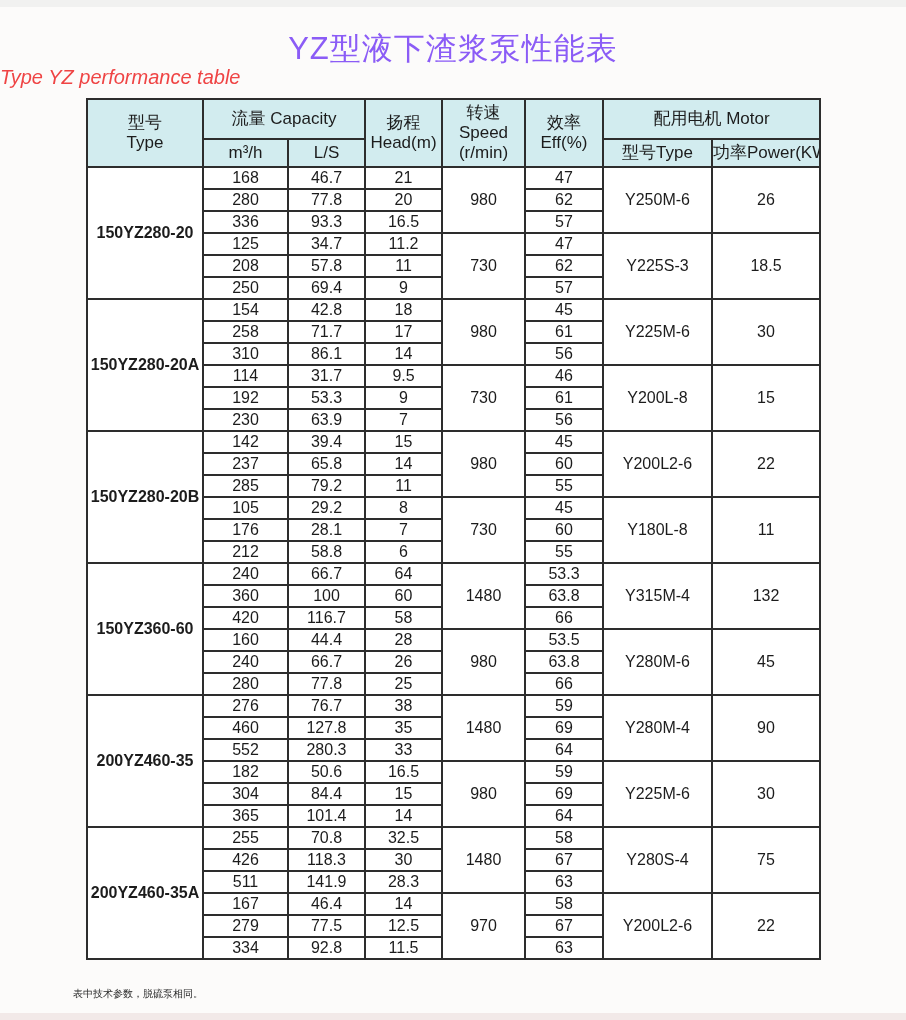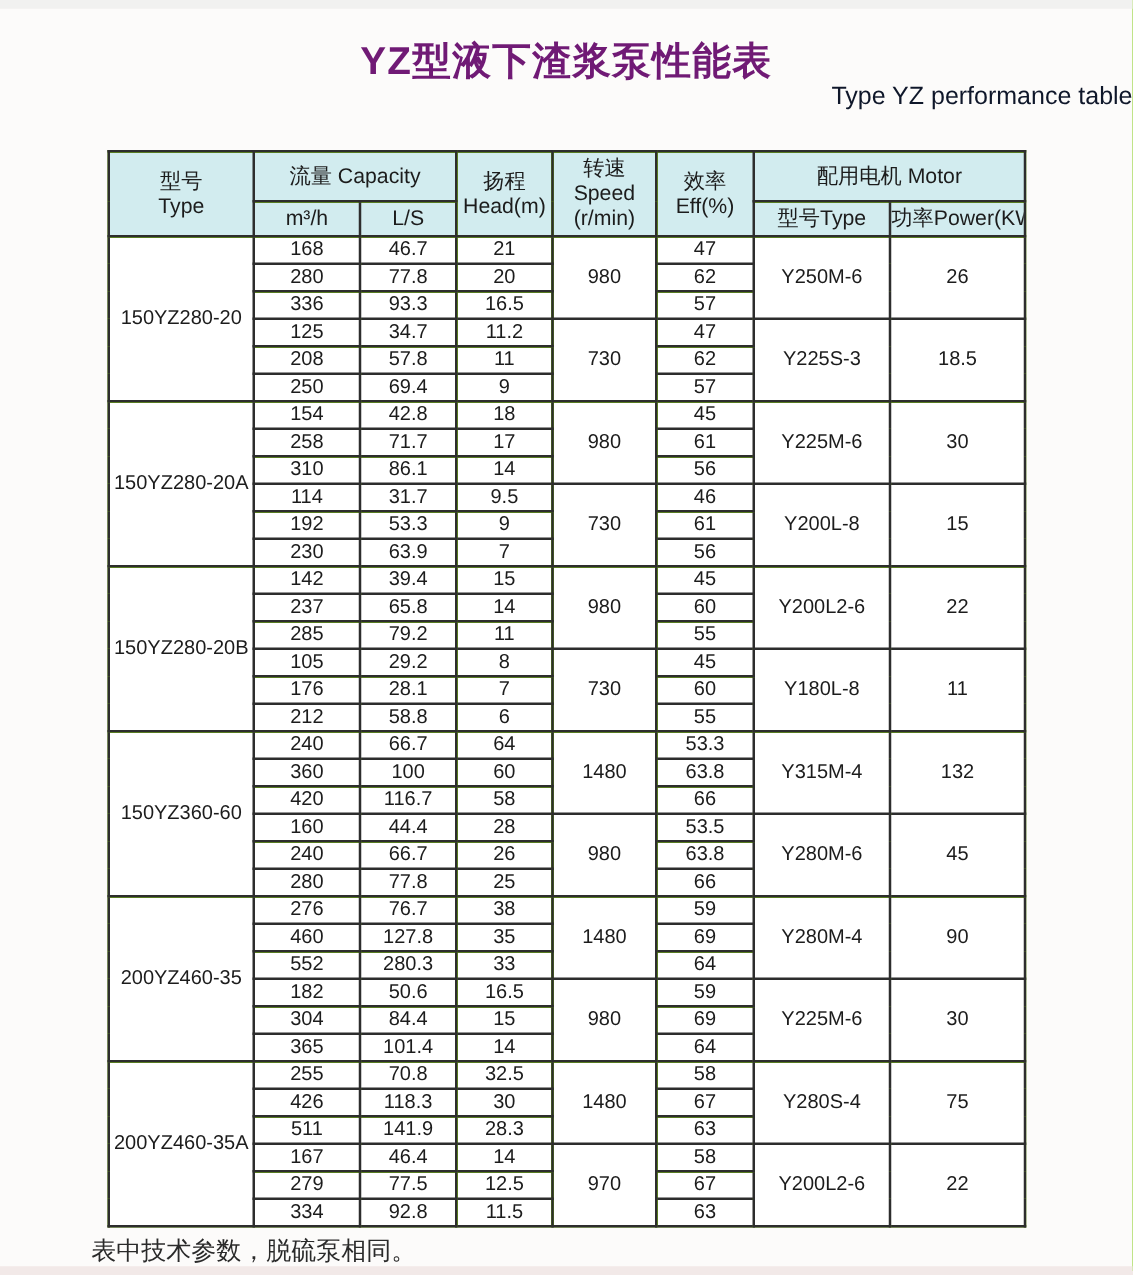--- a/index.html
+++ b/index.html
@@ -7,46 +7,46 @@
     width:906px;height:1020px;position:relative;
     background:#fcfbfa;
     font-family:"Liberation Sans","DejaVu Sans",sans-serif;
     color:#1c1c1c;
     overflow:hidden;
   }
   .top-strip{position:absolute;top:0;left:0;width:100%;height:7px;background:#f1f1f0;}
   .bottom-strip{position:absolute;bottom:0;left:0;width:100%;height:7px;background:#f2e9e8;}
   .page-title{
     margin:0;position:absolute;top:28px;left:0;width:100%;
-    text-align:center;font-size:31px;font-weight:bold;color:#701a75;
+    text-align:center;font-size:31px;font-weight:normal;color:#8b5cf6;
     letter-spacing:1px;
   }
   .page-subtitle{
     position:absolute;top:66px;left:0;width:100%;
-    text-align:right;font-size:20px;color:#0f172a;
+    text-align:left;font-size:20px;color:#ef4444;font-style:italic;
   }
   table.perf{
     position:absolute;left:86px;top:98px;width:733px;
-    border-collapse:collapse;table-layout:fixed;background:#84cc16;margin-top:22px;
+    border-collapse:collapse;table-layout:fixed;background:#14b8a6;
   }
   table.perf th, table.perf td{
     border:2px solid #2d2d2d;text-align:center;vertical-align:middle;
     padding:0;overflow:hidden;white-space:nowrap;
   }
   table.perf th{
     background:#d2ecef;font-weight:normal;font-size:17px;line-height:1.18;
   }
   table.perf thead tr.h1 th{height:38px;}
   table.perf thead tr.h2 th{height:26px;}
   table.perf td{font-size:16px;height:20px;line-height:20px;background:#ffffff;}
-  td.model-cell{font-size:16px;}
+  td.model-cell{font-size:16px;font-weight:bold;}
   td.motor-type-cell, td.motor-power-cell{font-size:17px;}
   .footnote{
     position:absolute;left:73px;top:987px;
-    font-size:20px;color:#2a2a2a;
+    font-size:10px;color:#2a2a2a;
   }
 </style>
 </head>
 <body>
 
 <div class="top-strip"></div>
 
 <h1 class="page-title">YZ型液下渣浆泵性能表</h1>
 <div class="page-subtitle">Type YZ performance table</div>
 

